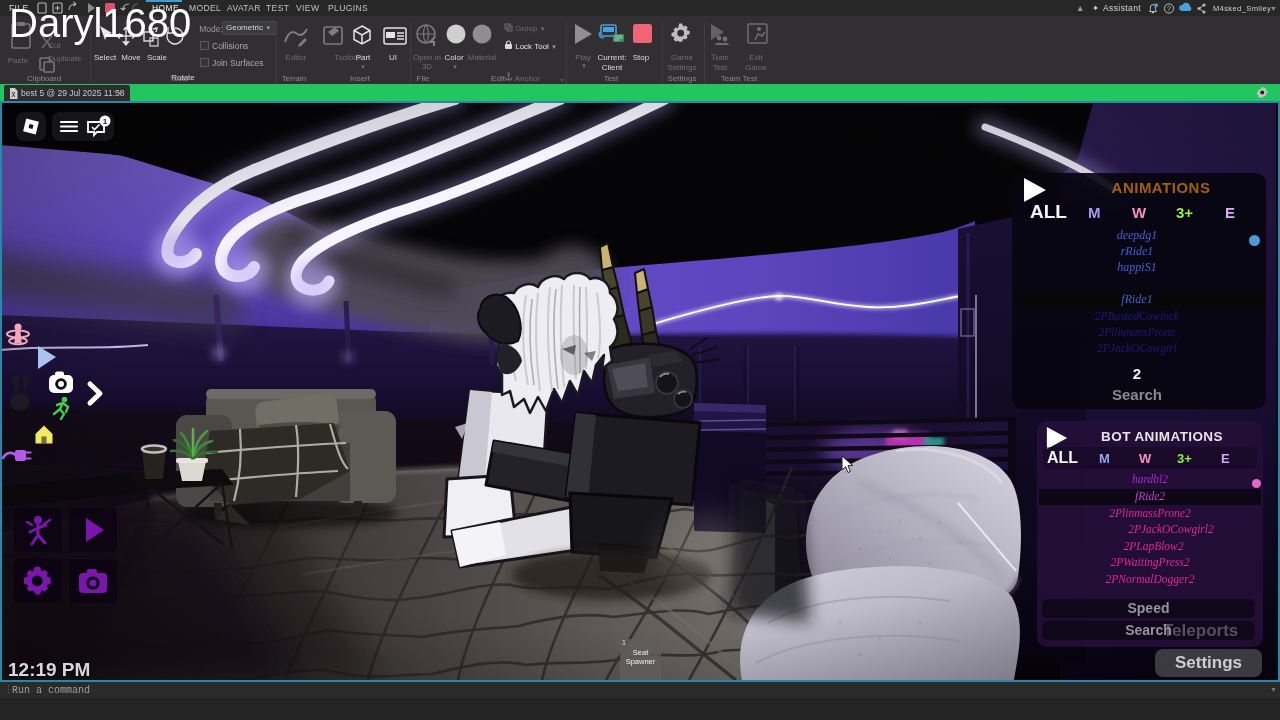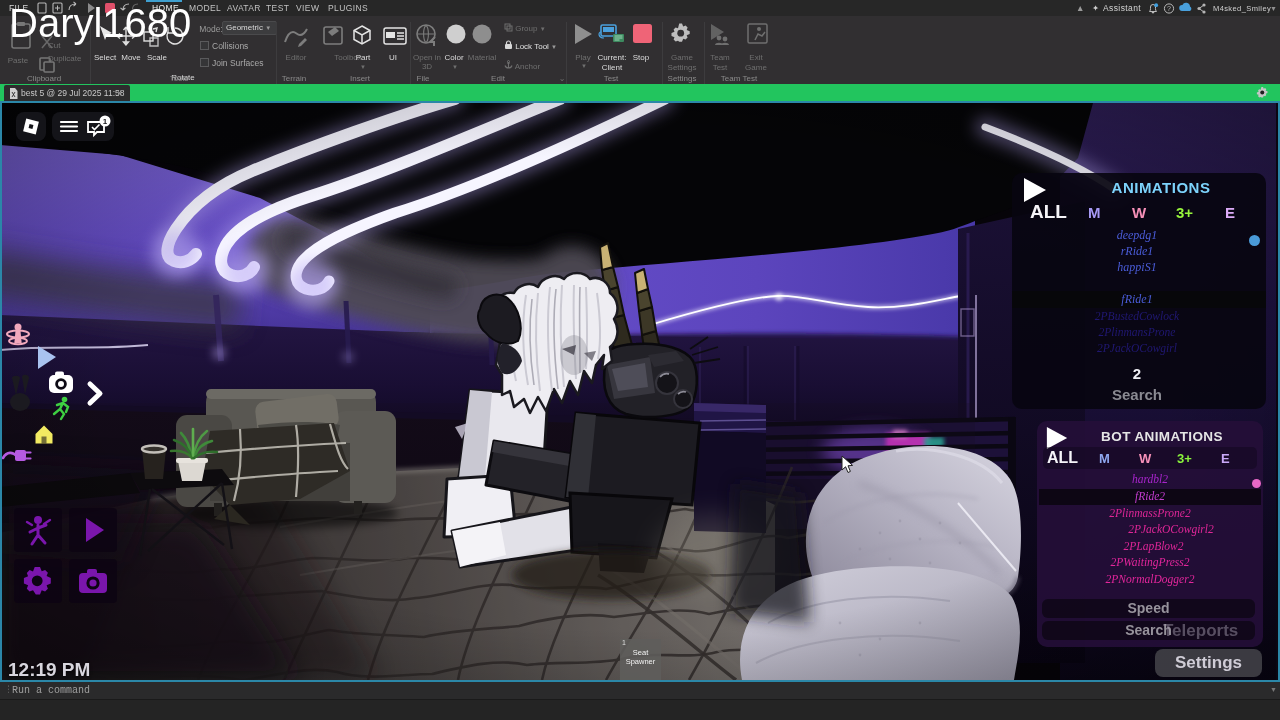--- a/index.html
+++ b/index.html
@@ -165,21 +165,21 @@
     <div class="glbl" style="left:462px;top:37px;width:40px;">Material</div>
     <div class="abs" style="left:504px;top:7px;width:70px;">
       <div style="font-size:8px;color:#6f6f6f;"><svg width="9" height="9" viewBox="0 0 9 9" style="vertical-align:-1px;">
             <rect x="1" y="1" width="5" height="5" fill="none" stroke="#6f6f6f"></rect>
             <rect x="3" y="3" width="5" height="5" fill="none" stroke="#6f6f6f"></rect>
           </svg> Group <span style="font-size:6px;">▼</span></div>
       <div style="font-size:8px;color:#e0e0e0;margin-top:7px;"><svg width="9" height="10" viewBox="0 0 9 10" style="vertical-align:-1px;">
             <rect x="1" y="4" width="7" height="5" rx="1" fill="#d8d8d8"></rect>
             <path d="M2.5 4V3a2 2 0 0 1 4 0v1" stroke="#d8d8d8" fill="none" stroke-width="1.2"></path>
           </svg> Lock Tool <span style="font-size:6px;color:#999;">▼</span></div>
-      <div style="font-size:8px;color:#6f6f6f;margin-top:9px;"><svg width="9" height="10" viewBox="0 0 9 10" style="vertical-align:-1px;">
+      <div style="font-size:8px;color:#6f6f6f;margin-top:21px;"><svg width="9" height="10" viewBox="0 0 9 10" style="vertical-align:-1px;">
             <path d="M4.5 2v6M4.5 8C3 8 1.5 7 1 5.5M4.5 8C6 8 7.5 7 8 5.5M3 3h3" stroke="#6f6f6f" fill="none" stroke-width="1.1"></path>
             <circle cx="4.5" cy="1.5" r="1" fill="none" stroke="#6f6f6f"></circle>
           </svg> Anchor</div>
     </div>
     <div class="seclbl" style="left:478px;width:40px;">Edit</div>
     <div class="glbl" style="left:556px;top:58px;width:12px;">⌄</div>
     <div class="vsep" style="left:566px;"></div>
 
     <svg class="abs" style="left:573px;top:6px" width="82" height="42" viewBox="0 0 82 42">
       <path d="M2 2l17 10L2 22z" fill="#8f8f8f"></path>
@@ -215,21 +215,21 @@
         <circle cx="9" cy="16" r="2.4"></circle>
           <circle cx="15" cy="17" r="2.4"></circle>
           <path d="M5 23c0-3 8-3 8 0M11 23c0-3 8-3 8 0"></path>
       </g>
       <g stroke="#6f6f6f" fill="none" stroke-width="1.5">
         <rect x="38" y="2" width="19" height="19" rx="1.5"></rect>
         <circle cx="49" cy="7" r="2" fill="#6f6f6f" stroke="none"></circle>
         <path d="M45 18l3-6 4 2 3-4"></path>
       </g>
     </svg>
-    <div class="glbl" style="left:700px;top:37px;width:40px;">Team</div>
+    <div class="glbl" style="left:700px;top:37px;width:40px;font-family:Liberation Serif, serif;">Team</div>
     <div class="glbl" style="left:700px;top:47px;width:40px;">Test</div>
     <div class="glbl" style="left:736px;top:37px;width:40px;">Exit</div>
     <div class="glbl" style="left:736px;top:47px;width:40px;">Game</div>
     <div class="seclbl" style="left:714px;width:50px;">Team Test</div>
   </div>
 
   <div class="abs" id="tabbar">
     <div class="abs" style="left:4px;top:1px;width:126px;height:16px;background:#2d2d2d;border-radius:2px 2px 0 0;">
       <svg class="abs" style="left:5px;top:3px" width="9" height="11" viewBox="0 0 9 11">
           <path d="M1 0h5l2.5 3V11H1z" fill="#cfcfcf"></path>
@@ -677,21 +677,21 @@
   </div>
 
   <svg class="abs" style="left:840px;top:455px;z-index:40;" width="14" height="20" viewBox="0 0 14 20">
     <path d="M2 1 L2 15 L5.6 11.8 L8 17.5 L10.4 16.4 L8 10.8 L12.6 10.4 Z" fill="#fff" stroke="#222" stroke-width="1"></path>
   </svg>
 
   <div class="abs" id="animpanel">
     <svg class="abs" style="left:10px;top:3px" width="26" height="28" viewBox="0 0 26 28">
         <path d="M2 2 L24 14 L2 26 Z" fill="#fff"></path>
       </svg>
-    <div class="prow" style="top:6px;font-size:15px;font-weight:bold;color:#7dd3fc;letter-spacing:.5px;padding-left:44px;width:calc(100% - 44px);">ANIMATIONS</div>
+    <div class="prow" style="top:6px;font-size:15px;font-weight:bold;color:#a16207;letter-spacing:.5px;padding-left:44px;width:calc(100% - 44px);">ANIMATIONS</div>
     <div class="abs" style="left:18px;top:28px;font-size:19px;font-weight:bold;color:#f5f4f8;">ALL</div>
     <div class="abs" style="left:76px;top:31px;font-size:15px;font-weight:bold;color:#a79af5;">M</div>
     <div class="abs" style="left:120px;top:31px;font-size:15px;font-weight:bold;color:#f690b8;">W</div>
     <div class="abs" style="left:164px;top:31px;font-size:15px;font-weight:bold;color:#97f43c;">3+</div>
     <div class="abs" style="left:213px;top:31px;font-size:15px;font-weight:bold;color:#dcabf8;">E</div>
     <div class="hl" style="left:0;top:118px;width:254px;height:17px;"></div>
     <div class="prow ital" style="top:55px;font-size:12px;color:#4a5cd8;width:250px;">deepdg1</div>
     <div class="prow ital" style="top:71px;font-size:12px;color:#4a5cd8;width:250px;">rRide1</div>
     <div class="prow ital" style="top:87px;font-size:12px;color:#4a5cd8;width:250px;">happiS1</div>
     <div class="prow ital" style="top:119px;font-size:12px;color:#4a5cd8;width:250px;">fRide1</div>

